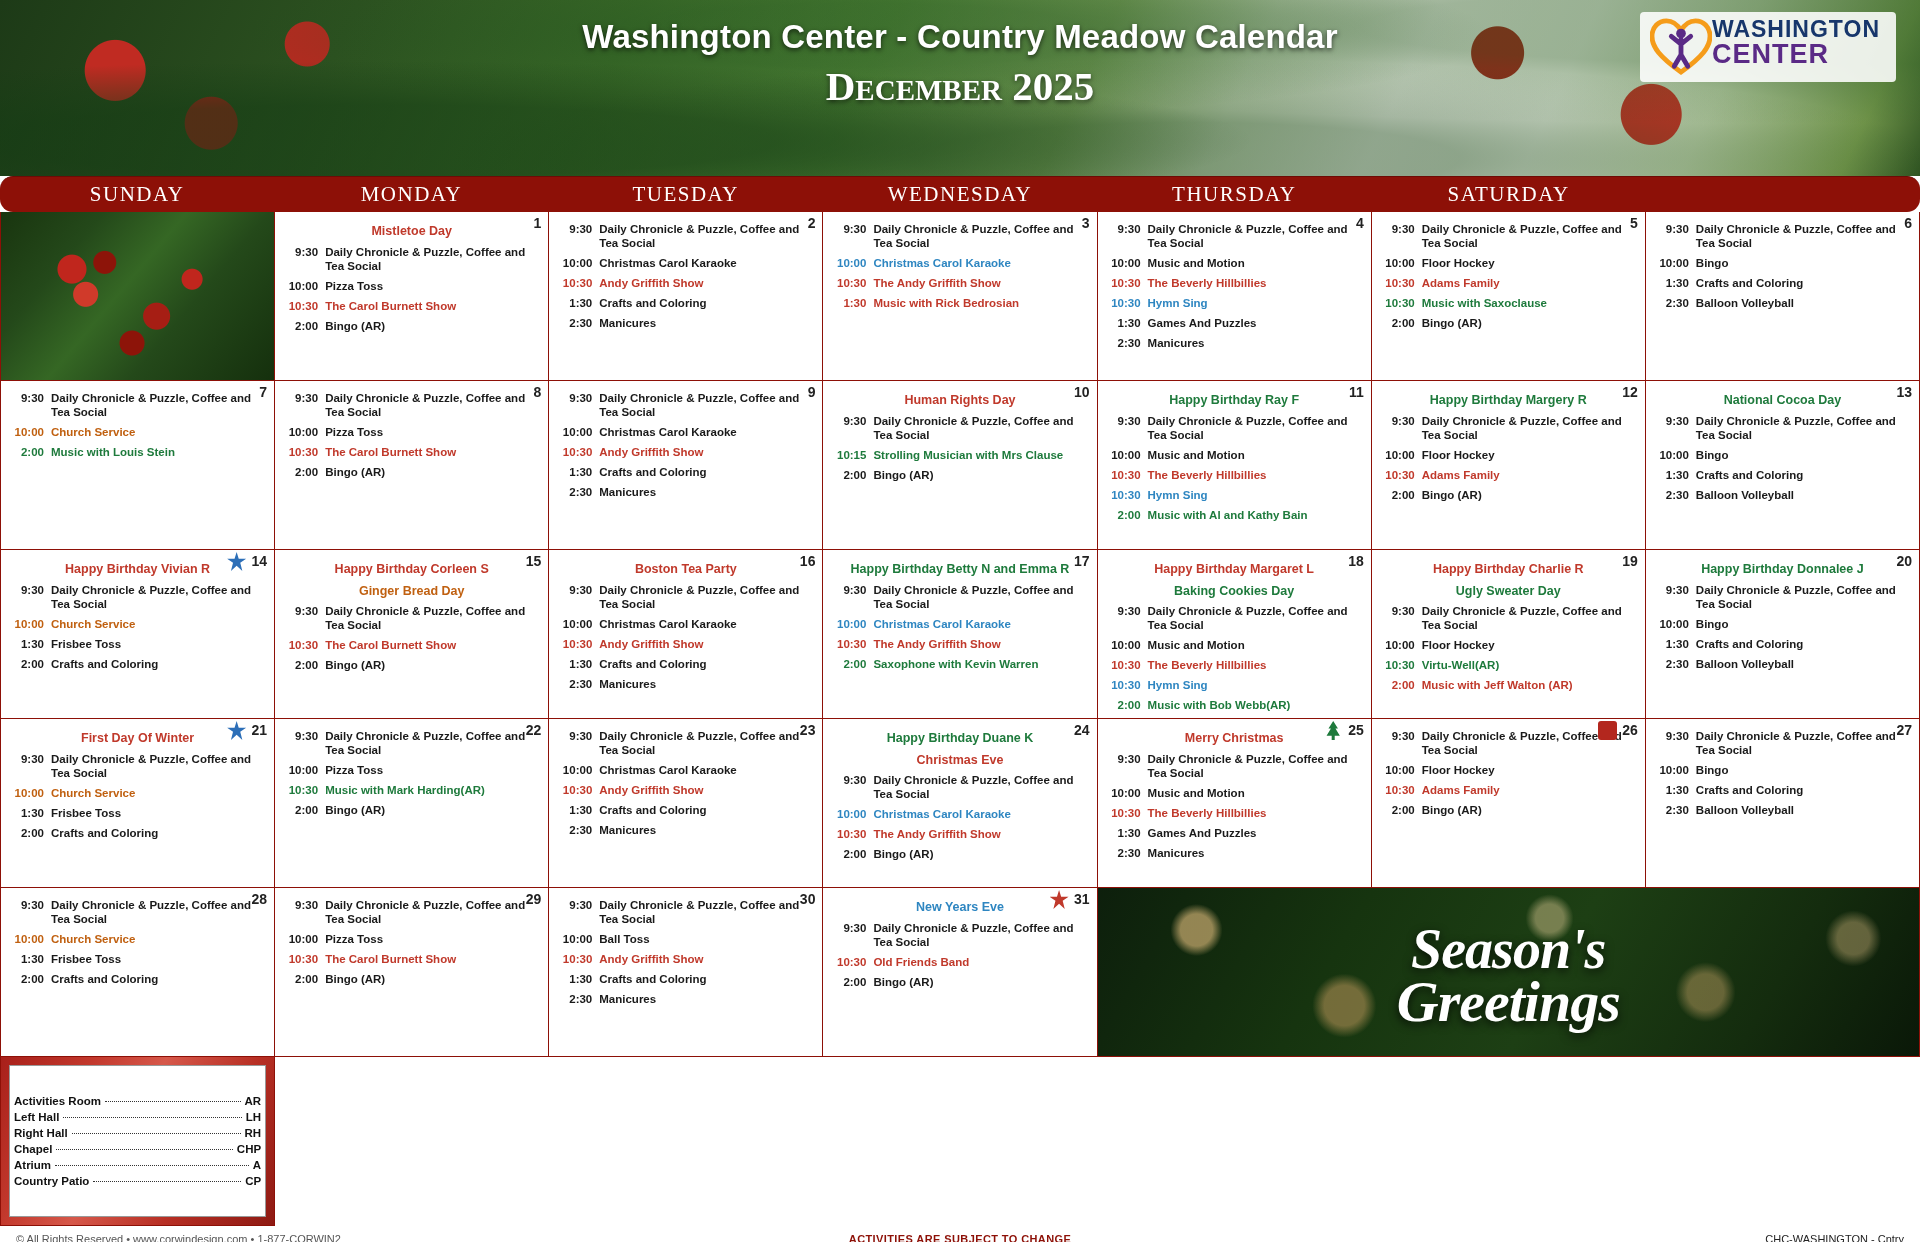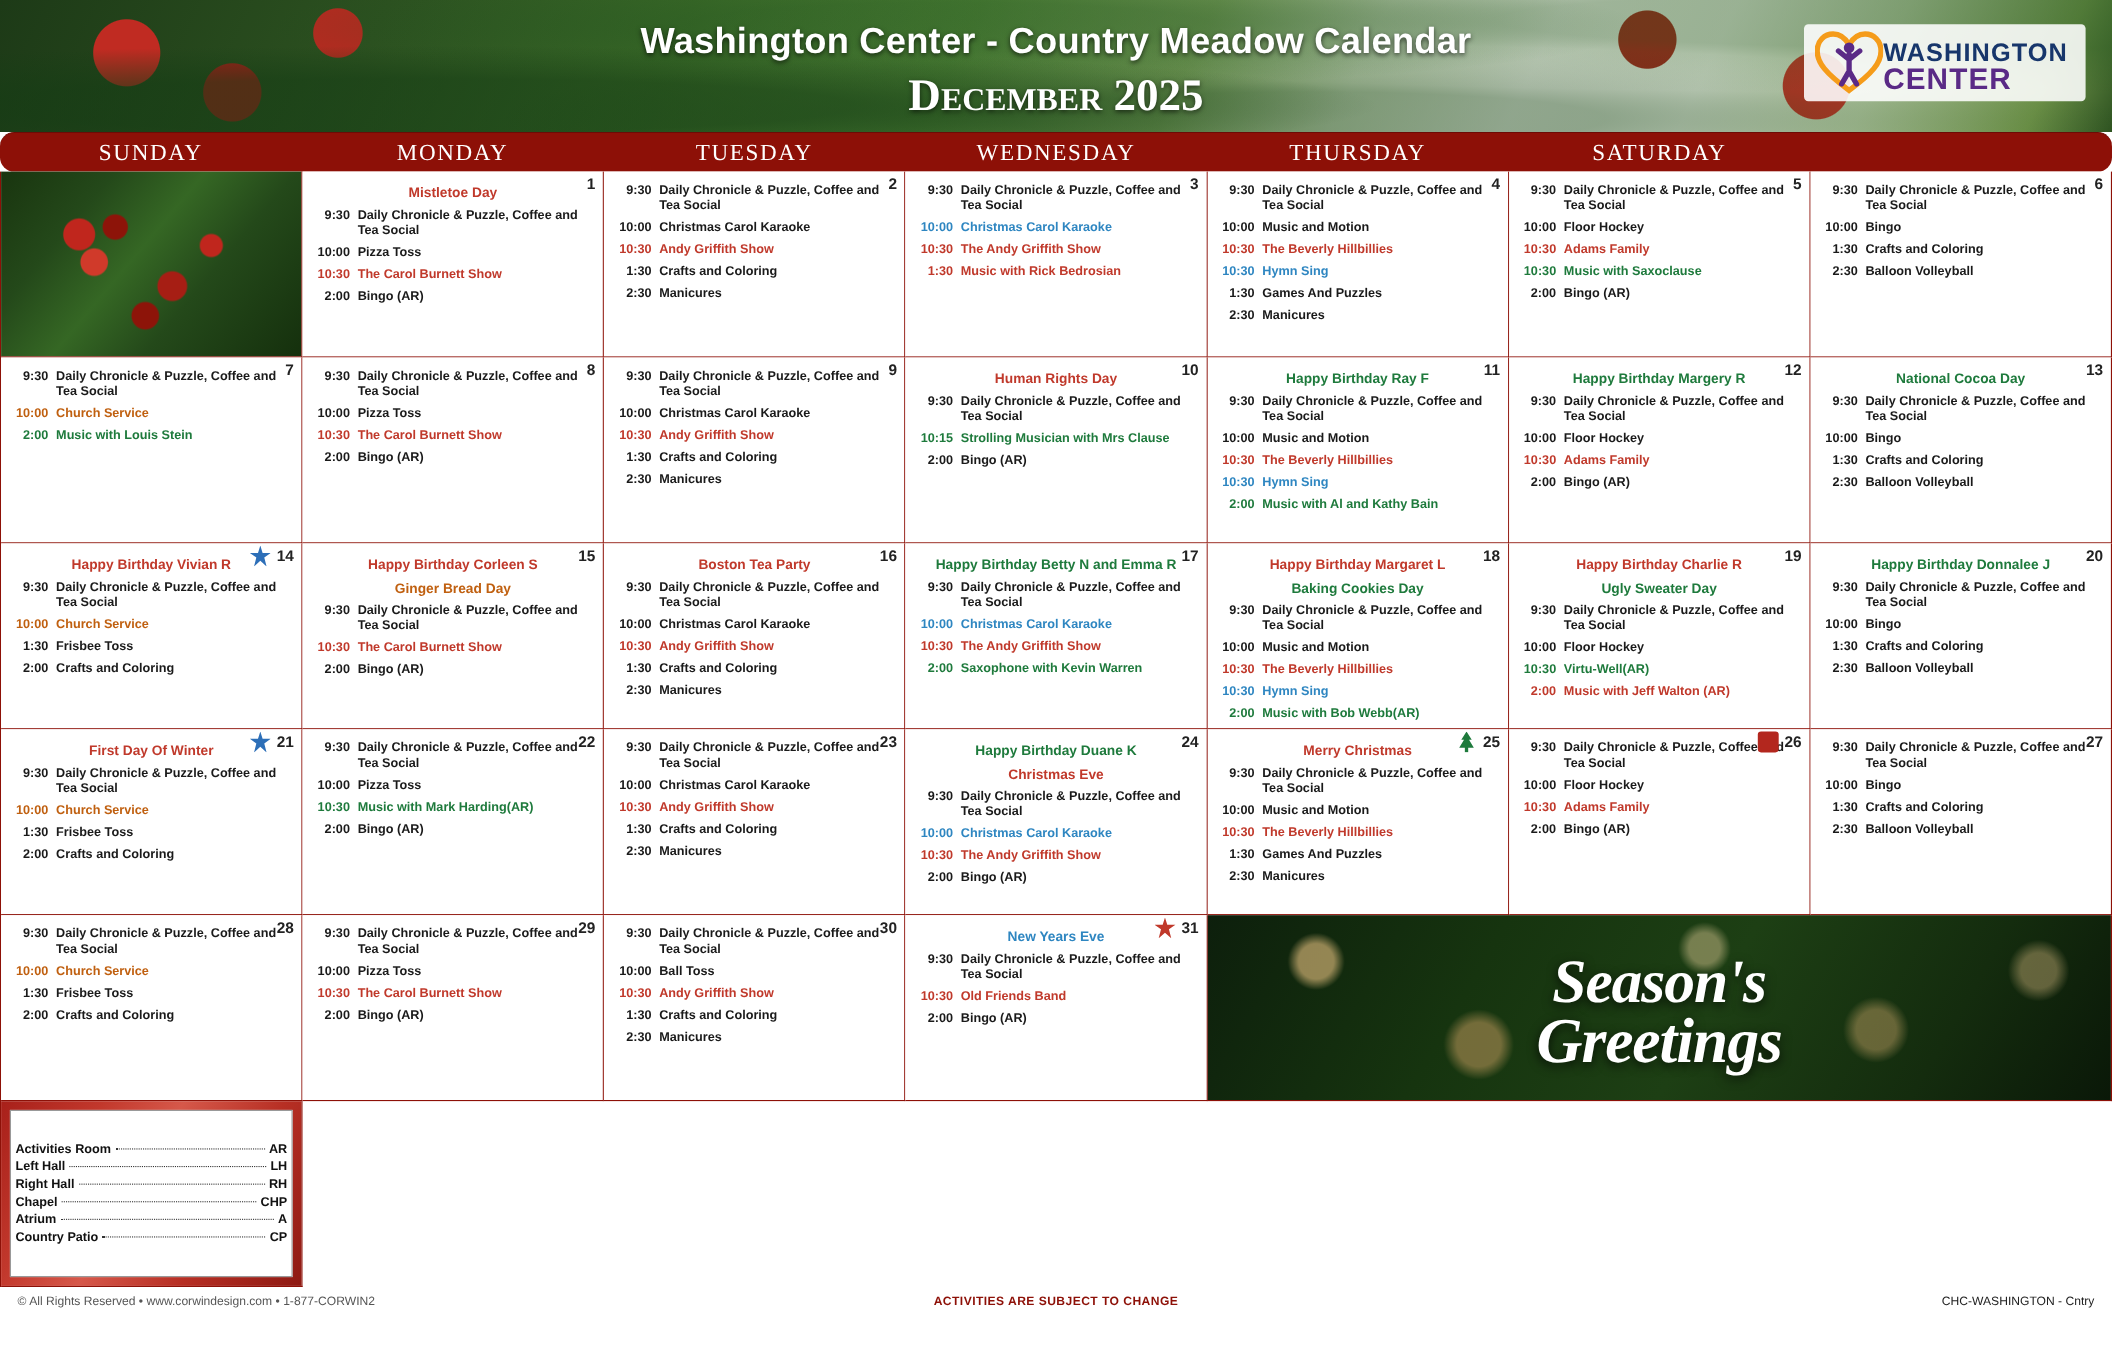--- a/index.html
+++ b/index.html
@@ -8,21 +8,21 @@
     width:1920px; height:1242px;
     font-family: "Liberation Sans", sans-serif;
     background:#ffffff;
     overflow:hidden;
   }
   .page { position:relative; width:1920px; height:1242px; }
 
   
   .header {
     position:relative;
-    height:120px;
+    height:176px;
     background:
       radial-gradient(circle at 6% 40%, #c02b22 0 30px, transparent 31px),
       radial-gradient(circle at 11% 70%, #9e1f18 0 26px, transparent 27px),
       radial-gradient(circle at 16% 25%, #b32b20 0 22px, transparent 23px),
       radial-gradient(circle at 78% 30%, #a82219 0 26px, transparent 27px),
       radial-gradient(circle at 86% 65%, #c33226 0 30px, transparent 31px),
       linear-gradient(115deg,#1d3a17 0%, #2c5120 18%, #3c6b28 32%, #56893a 45%, #87ab63 56%, #cfdcc0 64%, #f2f4ec 72%, #e9efe2 80%, #b9cda6 88%, #6f9349 96%, #2e5321 100%);
   }
   .header:before{
     content:"";
@@ -42,22 +42,22 @@
     letter-spacing:.2px;
   }
   .header-month{
     margin-top:6px;
     font-family:"Liberation Serif", serif;
     font-size:41px; font-weight:bold; color:#ffffff;
     font-variant:small-caps;
     text-shadow:0 2px 5px rgba(0,0,0,.6);
   }
   .logo-box{
-    position:absolute; right:24px; top:22px; z-index:4;
-    display:flex; align-items:flex-end; 
+    position:absolute; right:24px; top:12px; z-index:4;
+    display:flex; align-items:flex-start; 
     background:rgba(255,255,255,.88);
     padding:6px 16px 6px 10px; border-radius:4px;
   }
   .logo-mark{ width:62px; height:58px; display:block; }
   .logo-text{ line-height:1; }
   .logo-top{ font-size:23px; font-weight:bold; color:#17366b; letter-spacing:1px; }
   .logo-bottom{ font-size:27px; font-weight:bold; color:#5a2a86; letter-spacing:1px; }
 
   
   .dow-bar{

